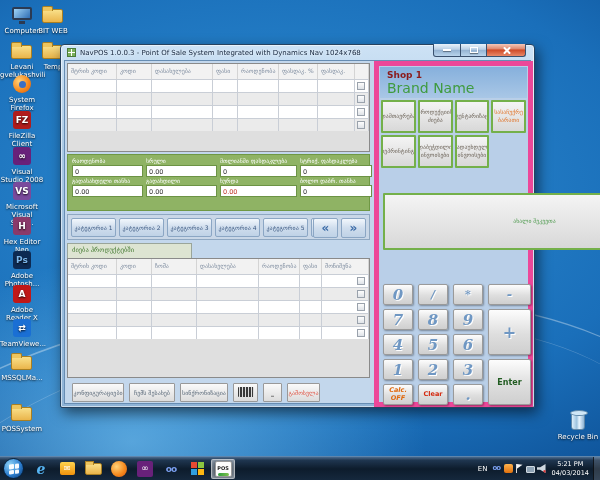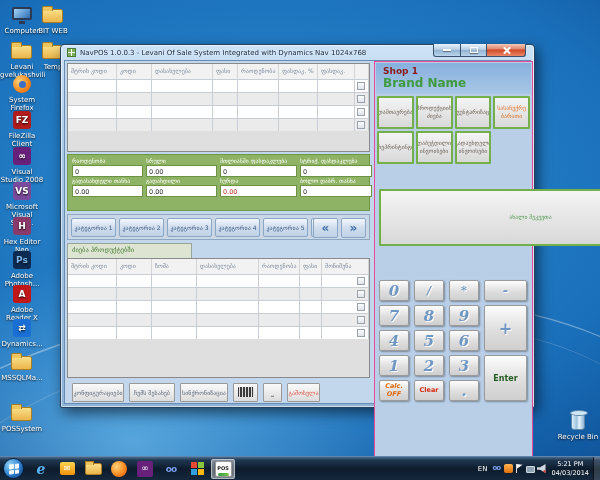--- a/index.html
+++ b/index.html
@@ -141,25 +141,25 @@
   .footer { position:absolute; left:2px; top:320px; width:303px; height:22px; display:flex; align-items:center; }
   .fbtn { height:19px; margin-left:5px; font-size:6px; color:#5b6a7a;
     background:linear-gradient(180deg,#fafafa,#dcdcdc); border:1px solid #999; border-radius:1px;
     display:flex; align-items:center; justify-content:center; white-space:nowrap; }
   .fbtn.exit { color:#e05545; }
   .kbglyph { width:16px; height:10px; background:#3a3a3a; border-radius:1px;
     background-image:repeating-linear-gradient(90deg,#ddd 0 1px,transparent 1px 3px);
     background-size:14px 8px; background-position:1px 1px; background-repeat:repeat; }
 
   
-  .rpanel { position:absolute; left:309px; top:0; width:159px; height:398px; background:#b9cfe8; border:1px solid #ec4899; }
+  .rpanel { position:absolute; left:309px; top:0; width:159px; height:346px; background:#b9cfe8; border:5px solid #ec4899; }
   .rhead { position:absolute; left:1px; right:1px; top:1px; height:31px;
     background:linear-gradient(180deg,#86b0dc,#a9c7e6); padding:3px 0 0 7px; }
   .shop { font-size:9px; font-weight:bold; color:#8b1a1a; }
-  .brand { font-size:12px; font-weight:bold; color:#3f9b3f; }
+  .brand { font-size:14px; font-weight:normal; color:#3f9b3f; }
   .agrid { position:absolute; left:2px; right:2px; top:34px; height:68px; display:grid;
     grid-template-columns:repeat(4,1fr); grid-template-rows:1fr 1fr; gap:2px; }
   .abtn { border:2px solid #74b04a; background:linear-gradient(180deg,#f4f4f4,#d8d8d8); border-radius:1px;
     font-size:5.8px; color:#6b6257; display:flex; align-items:center; justify-content:center; text-align:center;
     line-height:1.25; padding:1px; overflow:hidden; }
   .abtn.green { color:#4e9a4e; }
   .abtn.orange { color:#e0742a; }
 
   
   .numpad { position:absolute; left:4px; top:218px; width:152px; height:124px; display:grid;
@@ -235,21 +235,21 @@
 <div class="di" style="left:0;top:283px">
   <div class="ic">
       <span class="sq" style="background:#c01818">A</span>
     </div>
   <span>Adobe Reader X</span>
 </div>
 <div class="di" style="left:0;top:317px">
   <div class="ic">
       <span class="sq" style="background:#1a6fd4">⇄</span>
     </div>
-  <span>Dynamics...</span>
+  <span>TeamViewe...</span>
 </div>
 <div class="di" style="left:0;top:351px">
   <div class="ic">
       <span class="fold"></span>
     </div>
   <span>MSSQLMa...</span>
 </div>
 <div class="di" style="left:0;top:402px">
   <div class="ic">
       <span class="fold"></span>
@@ -278,21 +278,21 @@
 </div>
 
 <div class="win">
   <div class="titlebar">
     <span class="app-ico">
         <i></i>
         <i></i>
         <i></i>
         <i></i>
       </span>
-    <span class="title-text">NavPOS 1.0.0.3 - Levani Of Sale System Integrated with Dynamics Nav 1024x768</span>
+    <span class="title-text">NavPOS 1.0.0.3 - Point Of Sale System Integrated with Dynamics Nav 1024x768</span>
   </div>
   <div class="caps">
     <div class="cap min">
         <span class="g-min"></span>
       </div>
     <div class="cap max">
         <span class="g-max"></span>
       </div>
     <div class="cap close">
         <span class="g-x"></span>

